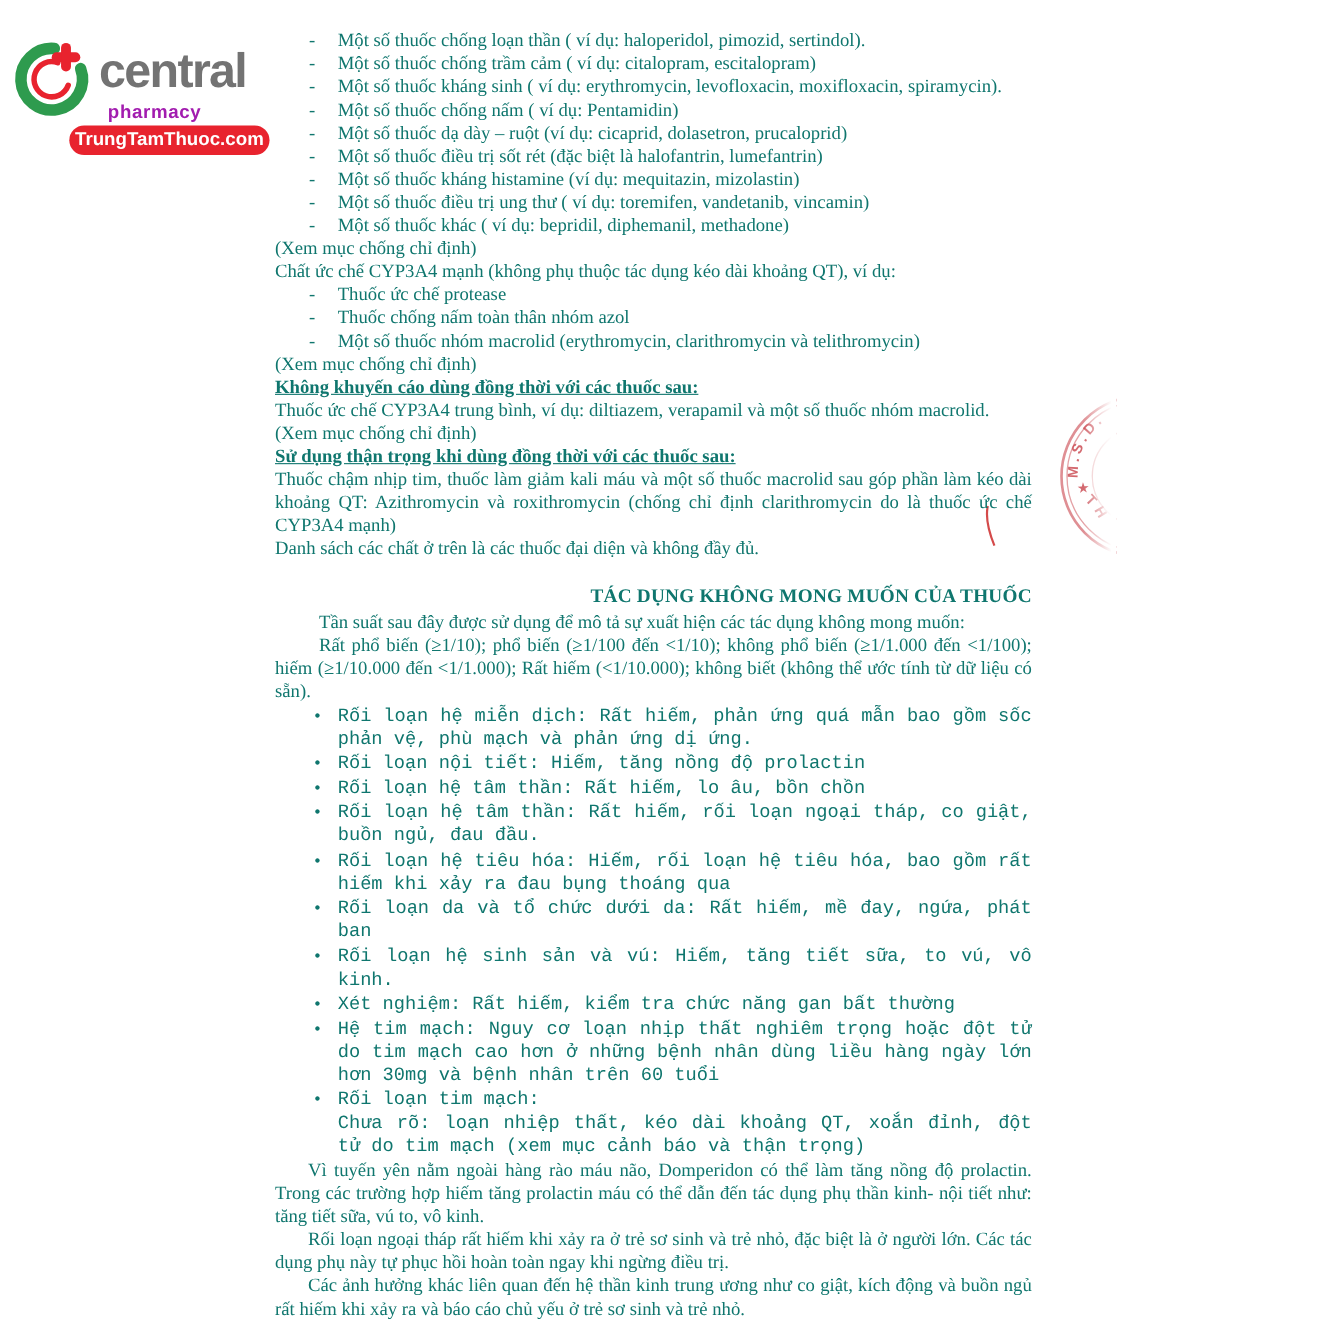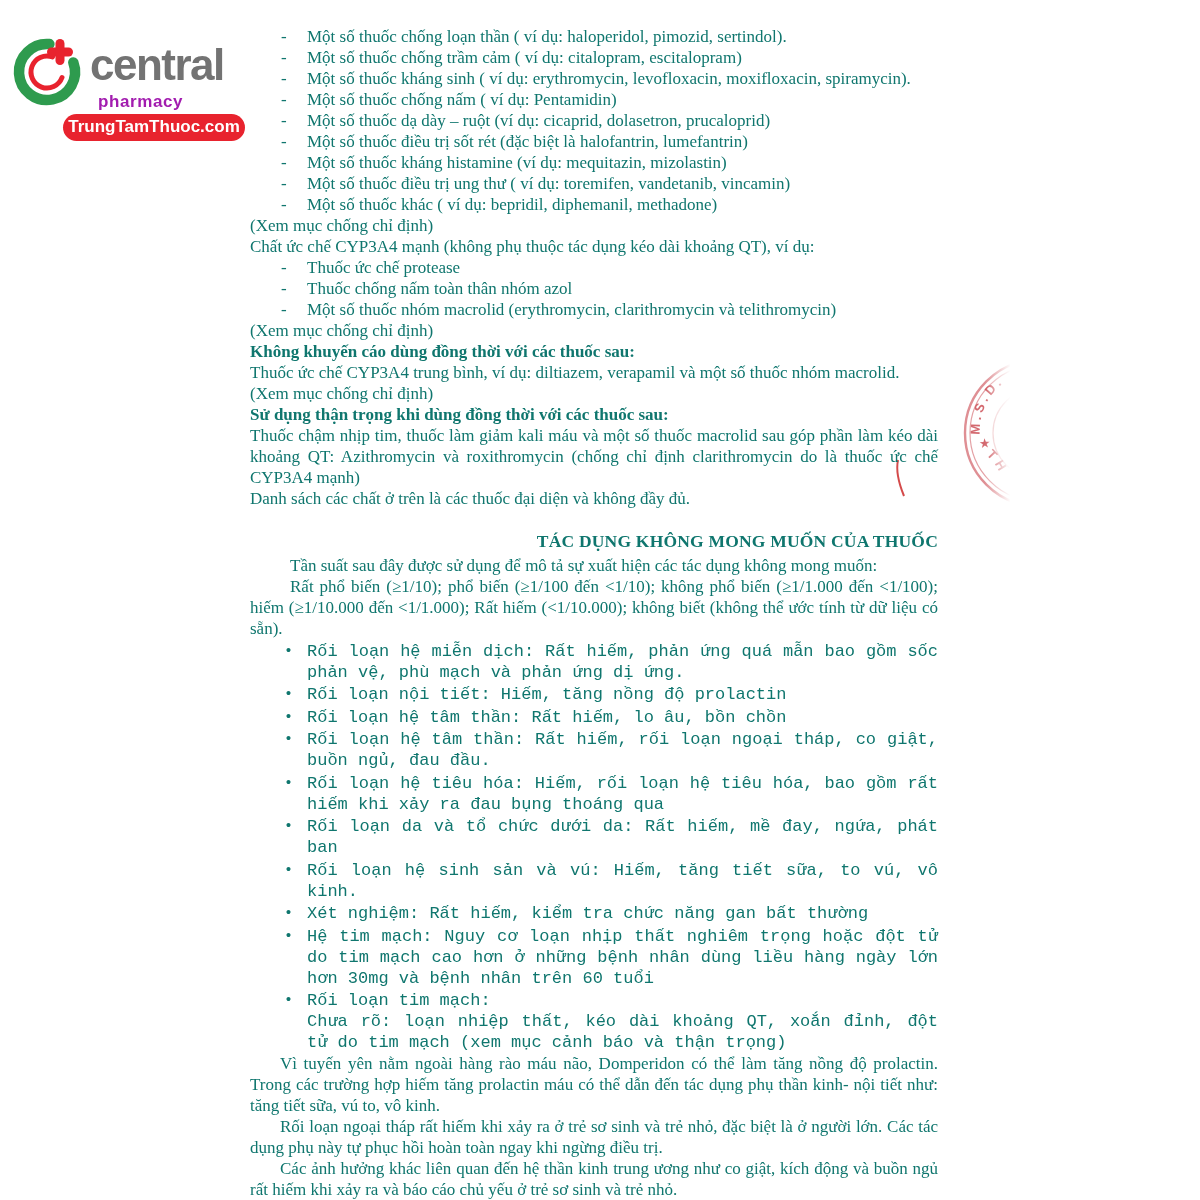--- a/index.html
+++ b/index.html
@@ -13,21 +13,21 @@
     position:absolute; left:250px; top:26px; width:688px;
     font-size:17px; line-height:21px; text-align:justify;
     color:#0f766e;
   }
   .content p { margin:0; }
   ul { list-style:none; margin:0; padding:0; }
   .dash-list li { position:relative; padding-left:57px; }
   .dash-list li::before { content:"-"; position:absolute; left:31px; }
   .bullet-list li { position:relative; padding-left:57px; margin-top:1.5px;font-family:Liberation Mono, monospace; }
   .bullet-list li::before { content:"\2022"; position:absolute; left:34px; top:0px; font-size:15px; }
-  .b { font-weight:bold; }
+  .b { font-weight:bold;text-decoration:underline; }
   .ind  { text-indent:40px; }
   .ind-sm { text-indent:30px; }
   .adr-h { font-weight:bold; font-size:17.5px; margin-top:22px !important; margin-bottom:3px !important; text-align:right; letter-spacing:0.2px; }
   .cardiac-sub { display:block; }
 
   
   .logo { position:absolute; left:10px; top:28px; width:205px; height:115px; font-family:"Liberation Sans", sans-serif; }
   .logo-mark { position:absolute; left:2px; top:2px; }
   .brand { position:absolute; left:80px; top:12px; font-size:44px; font-weight:bold; color:#737373; letter-spacing:-1.5px; }
   .brand-sub { position:absolute; left:88px; top:64px; font-size:17px; font-weight:bold; color:#a21caf; letter-spacing:0.6px; }

